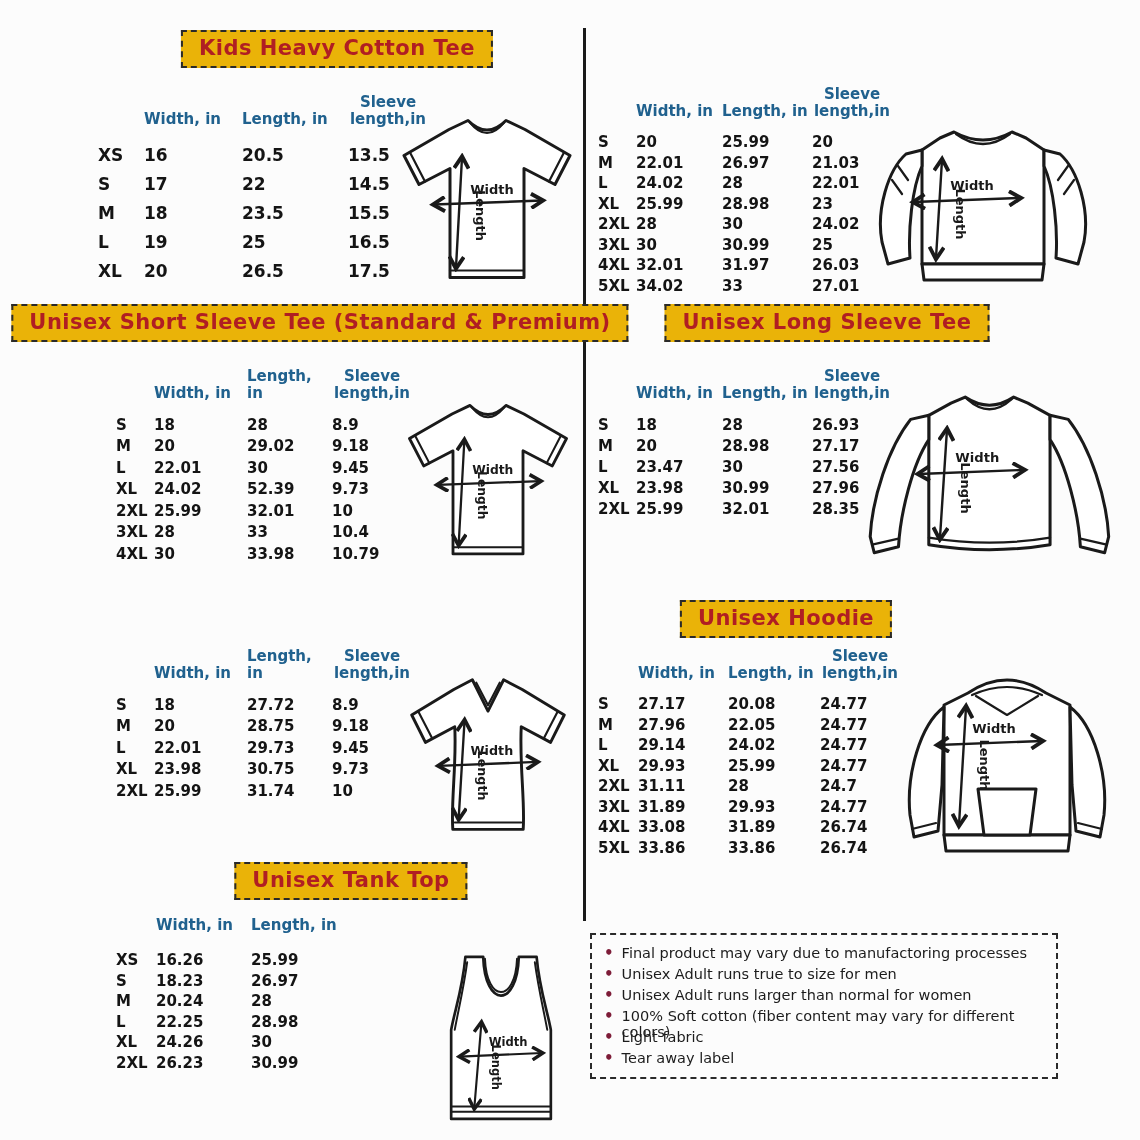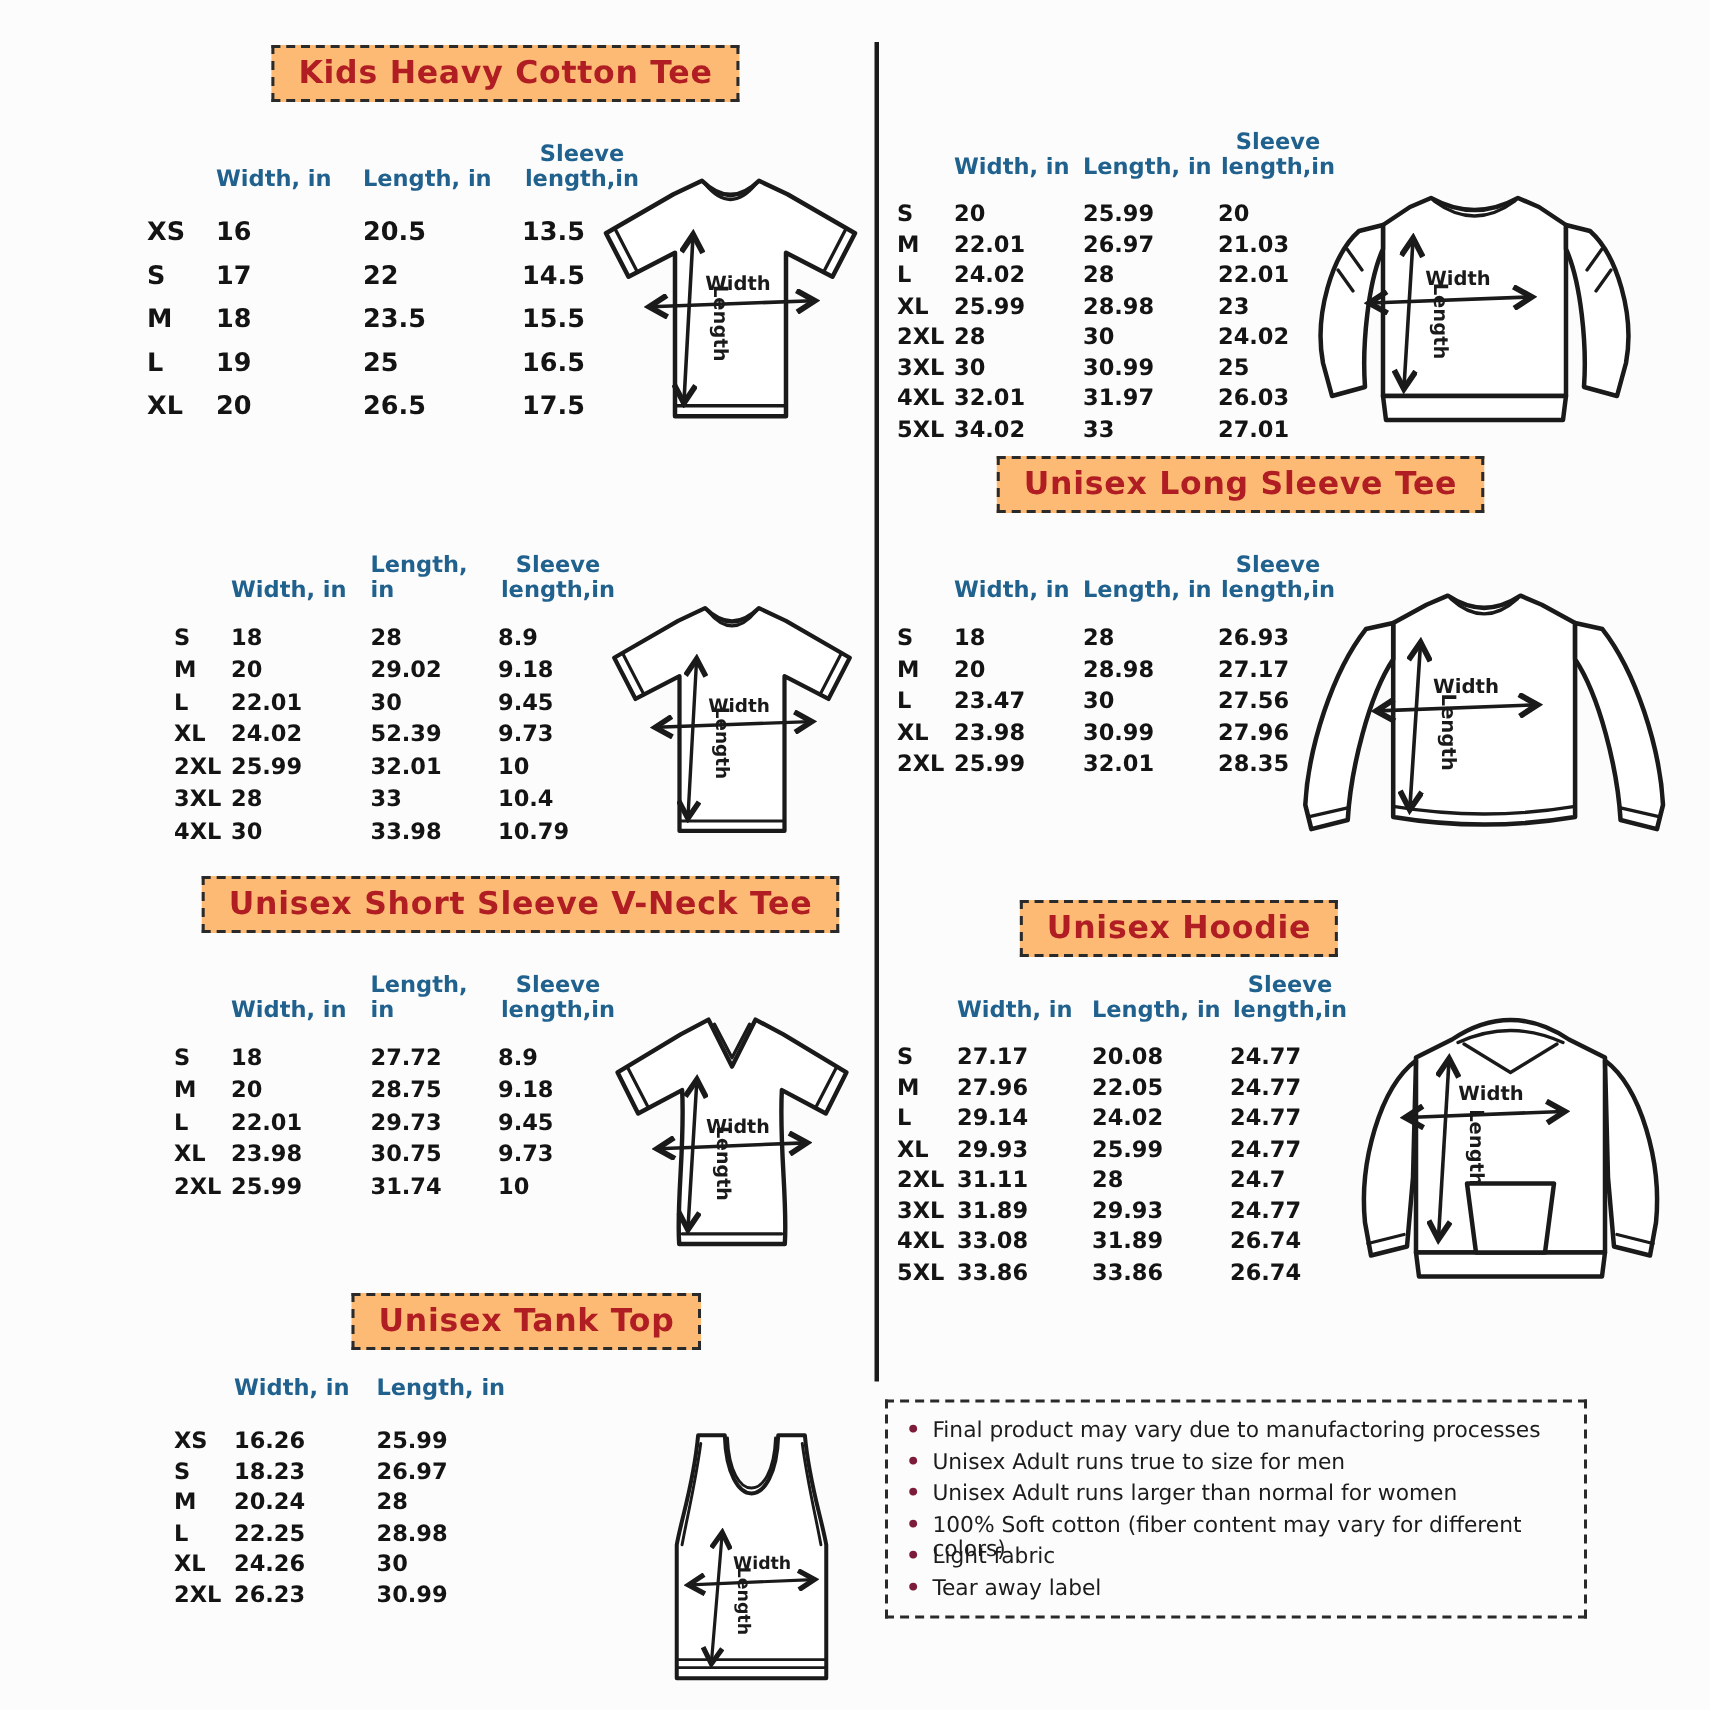--- a/index.html
+++ b/index.html
@@ -5,21 +5,21 @@
   html,body { margin:0; padding:0; background:#e8e8e8; }
   #page {
     position:relative; width:1140px; height:1140px; margin:0 auto;
     background:#fcfcfc; overflow:hidden;
     font-family:"DejaVu Sans","Liberation Sans",sans-serif; color:#141414;
   }
   .panel { position:absolute; }
   .title-box {
     position:absolute; top:4px; transform:translateX(-50%);
     border:2px dashed #2a2a2a; padding:4px 16px 6px 16px; white-space:nowrap;
-    background:#fdba74;
+    background:#eab308;
   }
   .title-box span {
     font-size:21px; font-weight:700; color:#b01e23; letter-spacing:0.5px;
   }
   .size-table { position:absolute; }
   .thead {
     display:grid; grid-template-columns:var(--cols); align-items:end;
     min-height:var(--hh,50px); margin-bottom:12px;
   }
   .thead .h {
@@ -205,20 +205,23 @@
       <path class="detail" d="M88,16 Q115,36 142,16"></path>
       <path class="detail" d="M30,48 L40,62 M24,62 L34,76 M200,48 L190,62 M206,62 L196,76"></path>
       <line class="dim" x1="46" y1="84" x2="152" y2="80" marker-start="url(#ah-c)" marker-end="url(#ah-c)"></line>
       <line class="dim" x1="74" y1="42" x2="68" y2="140" marker-start="url(#ah-c)" marker-end="url(#ah-c)"></line>
       <text x="104" y="72" text-anchor="middle">Width</text>
       <text transform="translate(88,96) rotate(90)" text-anchor="middle">Length</text>
     </svg>
   </section>
 
   <section class="panel" style="left:80px; top:300px; width:500px; height:278px;">
+    <div class="title-box" style="left:240px;">
+      <span>Unisex Short Sleeve Tee (Standard &amp; Premium)</span>
+    </div>
     <div class="size-table" style="left:36px; top:52px; --cols:38px 93px 85px 82px; --rh:21.5px;">
       <div class="thead">
         <span class="h"></span>
         <span class="h">Width, in</span>
         <span class="h">Length, in</span>
         <span class="h c-sleeve">Sleeve length,in</span>
       </div>
       <div>
 
           <div class="trow">
@@ -350,23 +353,20 @@
       <path class="detail" d="M66,151 Q126,161 186,151"></path>
       <path class="detail" d="M10,158 L36,152 M242,158 L216,152"></path>
       <line class="dim" x1="56" y1="88" x2="160" y2="84" marker-start="url(#ah-l)" marker-end="url(#ah-l)"></line>
       <line class="dim" x1="84" y1="44" x2="77" y2="152" marker-start="url(#ah-l)" marker-end="url(#ah-l)"></line>
       <text x="114" y="76" text-anchor="middle">Width</text>
       <text transform="translate(98,102) rotate(90)" text-anchor="middle">Length</text>
     </svg>
   </section>
 
   <section class="panel" style="left:80px; top:580px; width:500px; height:285px;">
-    <div class="title-box" style="left:267px;">
-      <span>Unisex Short Sleeve V-Neck Tee</span>
-    </div>
     <div class="size-table" style="left:36px; top:52px; --cols:38px 93px 85px 82px; --rh:21.5px;">
       <div class="thead">
         <span class="h"></span>
         <span class="h">Width, in</span>
         <span class="h">Length, in</span>
         <span class="h c-sleeve">Sleeve length,in</span>
       </div>
       <div>
 
           <div class="trow">

